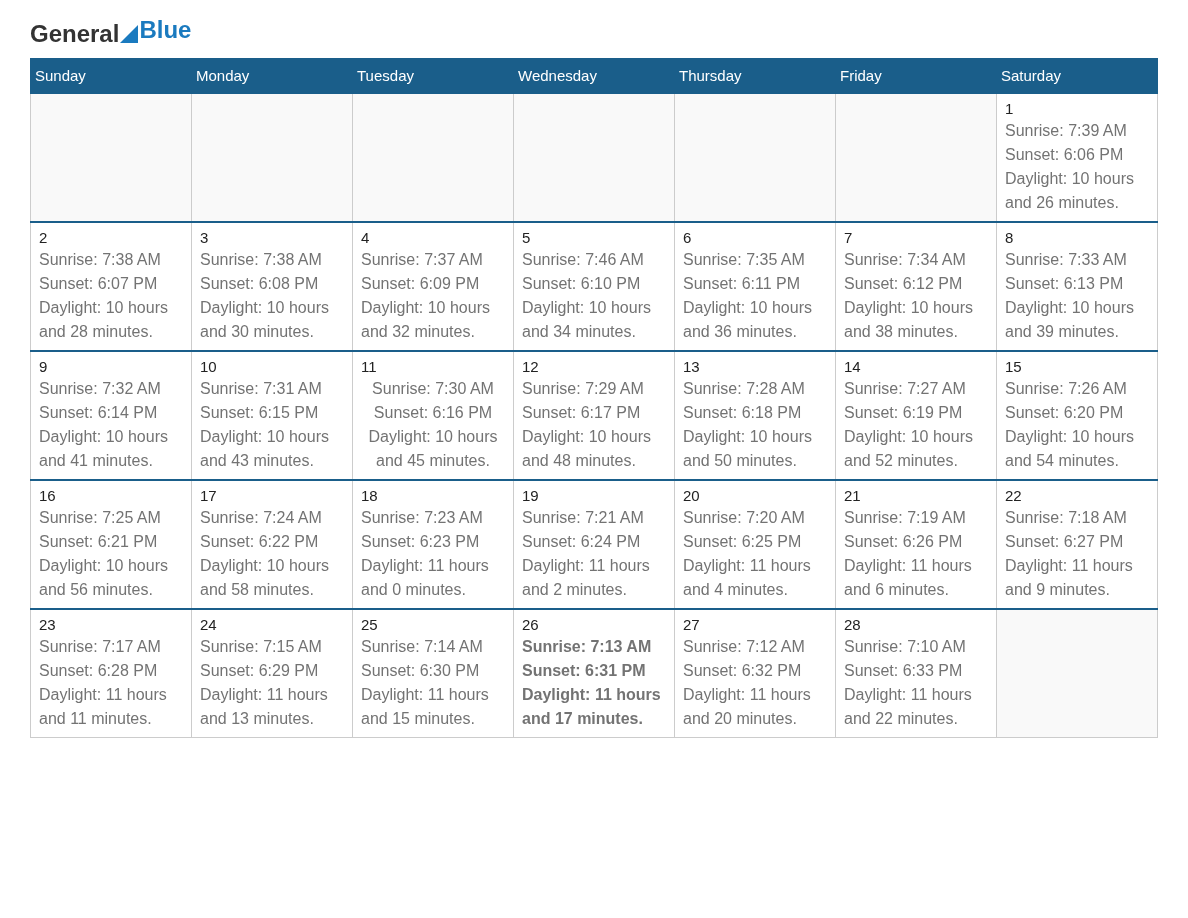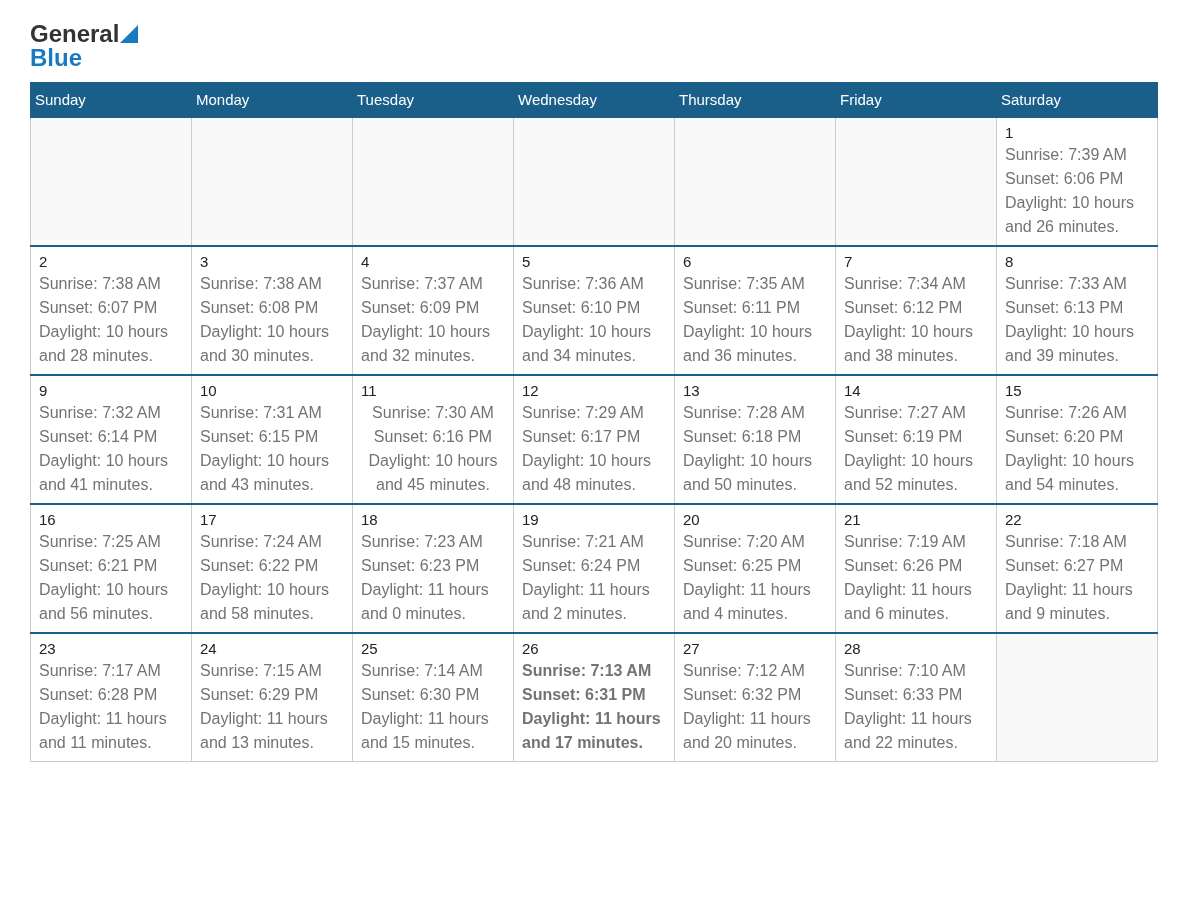--- a/index.html
+++ b/index.html
@@ -11,21 +11,21 @@
       min-height: 918px;
     }
     .header {
       display: flex;
       justify-content: space-between;
       align-items: flex-start;
       margin-bottom: 10px;
     }
     .logo {
       display: flex;
-      flex-direction: column;
+      flex-direction: row;
       align-items: flex-start;
     }
     .logo-line {
       display: flex;
       align-items: center;
     }
     .title-section {
       text-align: right;
     }
     .month-title {
@@ -142,21 +142,21 @@
         </td>
         <td>
           <span class="day-num">4</span>
           <div class="day-info" style="white-space: pre-line;">Sunrise: 7:37 AM
 Sunset: 6:09 PM
 Daylight: 10 hours
 and 32 minutes.</div>
         </td>
         <td>
           <span class="day-num">5</span>
-          <div class="day-info" style="white-space: pre-line;">Sunrise: 7:36 AM
+          <div class="day-info" style="white-space: pre-line;">Sunrise: 7:46 AM
 Sunset: 6:10 PM
 Daylight: 10 hours
 and 34 minutes.</div>
         </td>
         <td>
           <span class="day-num">6</span>
           <div class="day-info" style="white-space: pre-line;">Sunrise: 7:35 AM
 Sunset: 6:11 PM
 Daylight: 10 hours
 and 36 minutes.</div>

